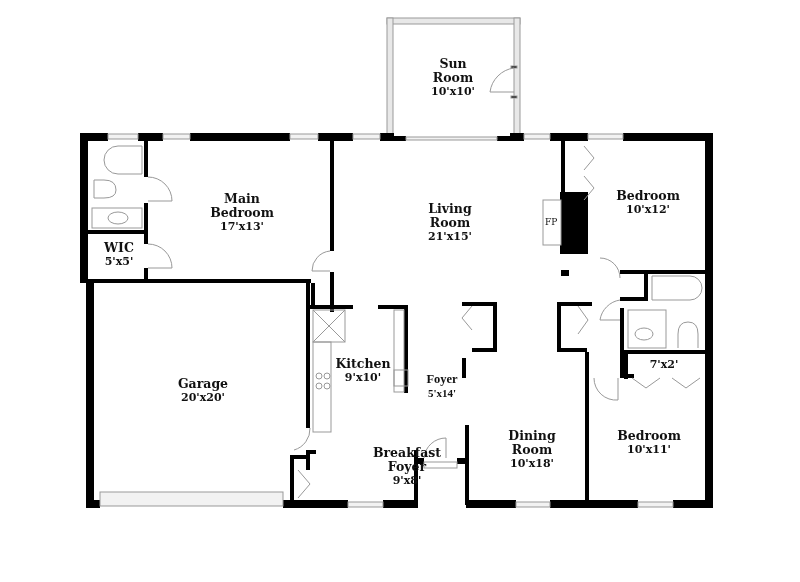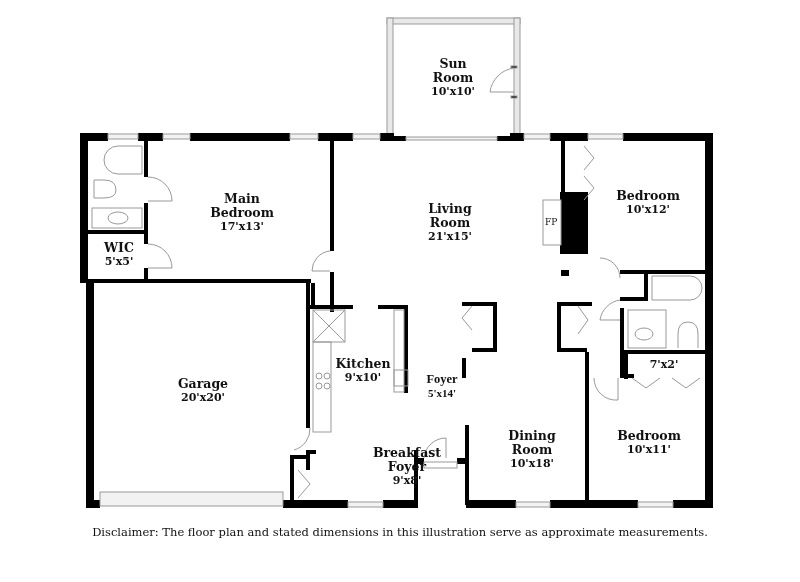--- a/index.html
+++ b/index.html
@@ -237,14 +237,13 @@
   <span class="dim">10'x11'</span>
 </div>
 
 <div class="label" style="left:363px; top:446px;margin-left:44px;">
   <span class="name">Breakfast</span>
   <span class="name">Foyer</span>
   <span class="dim">9'x8'</span>
 </div>
 
 <div class="disclaimer">
-  <span>Disclaimer: The floor plan and stated dimensions in this illustration serve as approximate measurements.</span>
 </div>
 
 </body></html>

